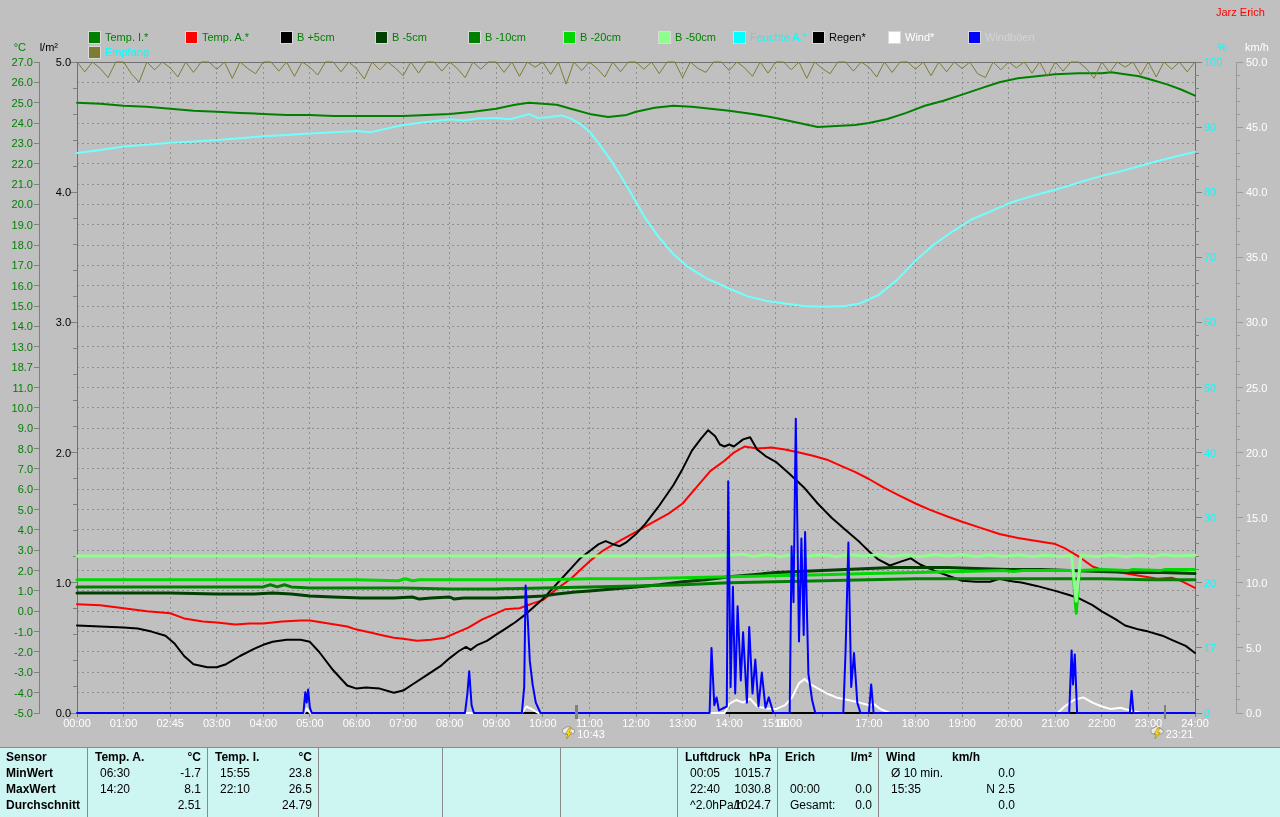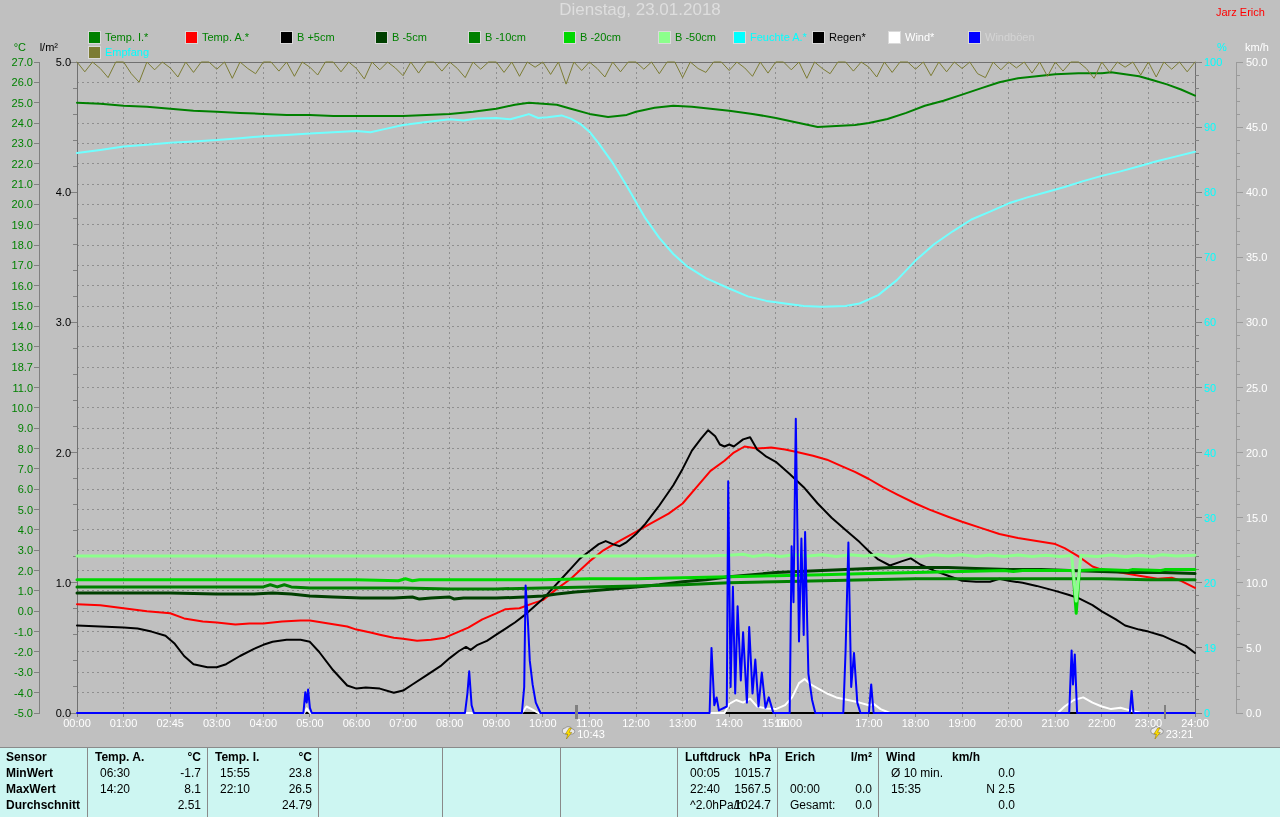--- a/index.html
+++ b/index.html
@@ -16,21 +16,20 @@
   #legend,#labels{position:absolute;left:0;top:0;width:0;height:0;}
   .legbox{position:absolute;width:11px;height:11px;border:1px solid #DADADA;}
   #table{position:absolute;left:0;top:747px;width:1280px;height:70px;border-top:1px solid #8a8a8a;}
   #table .t{font-size:12px;line-height:15px;color:#000;}
   .vline{position:absolute;width:1px;background:#8a8a8a;top:0;height:70px;}
 </style>
 </head>
 <body>
 
 <div id="screen">
-  <div id="title" class="t">Dienstag, 23.01.2018</div>
   <div id="author" class="t">Jarz Erich</div>
   <div id="unit-c" class="t">°C</div>
   <div id="unit-lm2" class="t">l/m²</div>
   <div id="unit-pct" class="t">%</div>
   <div id="unit-kmh" class="t">km/h</div>
   <div id="legend">
       <div>
         <span class="legbox" style="left: 88px; top: 31px; background: rgb(0, 128, 0);"></span>
         <div class="t" style="left: 105px; top: 30px; color: rgb(0, 128, 0);">Temp. I.*</div>
       </div>
@@ -416,21 +415,21 @@
       <div class="t" style="left: 41px; width: 30px; text-align: right; top: 706px; color: rgb(0, 0, 0);">0.0</div>
       <div class="t" style="left: 1204px; top: 55px; color: rgb(0, 255, 255);">100</div>
       <div class="t" style="left: 1204px; top: 120.1px; color: rgb(0, 255, 255);">90</div>
       <div class="t" style="left: 1204px; top: 185.2px; color: rgb(0, 255, 255);">80</div>
       <div class="t" style="left: 1204px; top: 250.3px; color: rgb(0, 255, 255);">70</div>
       <div class="t" style="left: 1204px; top: 315.4px; color: rgb(0, 255, 255);">60</div>
       <div class="t" style="left: 1204px; top: 380.5px; color: rgb(0, 255, 255);">50</div>
       <div class="t" style="left: 1204px; top: 445.6px; color: rgb(0, 255, 255);">40</div>
       <div class="t" style="left: 1204px; top: 510.7px; color: rgb(0, 255, 255);">30</div>
       <div class="t" style="left: 1204px; top: 575.8px; color: rgb(0, 255, 255);">20</div>
-      <div class="t" style="left: 1204px; top: 640.9px; color: rgb(0, 255, 255);">19</div>
+      <div class="t" style="left: 1204px; top: 640.9px; color: rgb(0, 255, 255);">17</div>
       <div class="t" style="left: 1204px; top: 706px; color: rgb(0, 255, 255);">0</div>
       <div class="t" style="left: 1246px; top: 55px; color: rgb(255, 255, 255);">50.0</div>
       <div class="t" style="left: 1246px; top: 120.1px; color: rgb(255, 255, 255);">45.0</div>
       <div class="t" style="left: 1246px; top: 185.2px; color: rgb(255, 255, 255);">40.0</div>
       <div class="t" style="left: 1246px; top: 250.3px; color: rgb(255, 255, 255);">35.0</div>
       <div class="t" style="left: 1246px; top: 315.4px; color: rgb(255, 255, 255);">30.0</div>
       <div class="t" style="left: 1246px; top: 380.5px; color: rgb(255, 255, 255);">25.0</div>
       <div class="t" style="left: 1246px; top: 445.6px; color: rgb(255, 255, 255);">20.0</div>
       <div class="t" style="left: 1246px; top: 510.7px; color: rgb(255, 255, 255);">15.0</div>
       <div class="t" style="left: 1246px; top: 575.8px; color: rgb(255, 255, 255);">10.0</div>
@@ -489,21 +488,21 @@
       <div class="t" style="left: 220px; top: 18px; color: rgb(0, 0, 0);">15:55</div>
       <div class="t" style="left: 252px; width: 60px; text-align: right; top: 18px; color: rgb(0, 0, 0);">23.8</div>
       <div class="t" style="left: 220px; top: 34px; color: rgb(0, 0, 0);">22:10</div>
       <div class="t" style="left: 252px; width: 60px; text-align: right; top: 34px; color: rgb(0, 0, 0);">26.5</div>
       <div class="t" style="left: 252px; width: 60px; text-align: right; top: 50px; color: rgb(0, 0, 0);">24.79</div>
       <div class="t" style="left: 685px; top: 2px; color: rgb(0, 0, 0); font-weight: bold;">Luftdruck</div>
       <div class="t" style="left: 721px; width: 50px; text-align: right; top: 2px; color: rgb(0, 0, 0); font-weight: bold;">hPa</div>
       <div class="t" style="left: 690px; top: 18px; color: rgb(0, 0, 0);">00:05</div>
       <div class="t" style="left: 711px; width: 60px; text-align: right; top: 18px; color: rgb(0, 0, 0);">1015.7</div>
       <div class="t" style="left: 690px; top: 34px; color: rgb(0, 0, 0);">22:40</div>
-      <div class="t" style="left: 711px; width: 60px; text-align: right; top: 34px; color: rgb(0, 0, 0);">1567.5</div>
+      <div class="t" style="left: 711px; width: 60px; text-align: right; top: 34px; color: rgb(0, 0, 0);">1030.8</div>
       <div class="t" style="left: 690px; top: 50px; color: rgb(0, 0, 0);">^2.0hPa/h</div>
       <div class="t" style="left: 711px; width: 60px; text-align: right; top: 50px; color: rgb(0, 0, 0);">1024.7</div>
       <div class="t" style="left: 785px; top: 2px; color: rgb(0, 0, 0); font-weight: bold;">Erich</div>
       <div class="t" style="left: 822px; width: 50px; text-align: right; top: 2px; color: rgb(0, 0, 0); font-weight: bold;">l/m²</div>
       <div class="t" style="left: 790px; top: 34px; color: rgb(0, 0, 0);">00:00</div>
       <div class="t" style="left: 812px; width: 60px; text-align: right; top: 34px; color: rgb(0, 0, 0);">0.0</div>
       <div class="t" style="left: 790px; top: 50px; color: rgb(0, 0, 0);">Gesamt:</div>
       <div class="t" style="left: 812px; width: 60px; text-align: right; top: 50px; color: rgb(0, 0, 0);">0.0</div>
       <div class="t" style="left: 886px; top: 2px; color: rgb(0, 0, 0); font-weight: bold;">Wind</div>
       <div class="t" style="left: 952px; top: 2px; color: rgb(0, 0, 0); font-weight: bold;">km/h</div>

